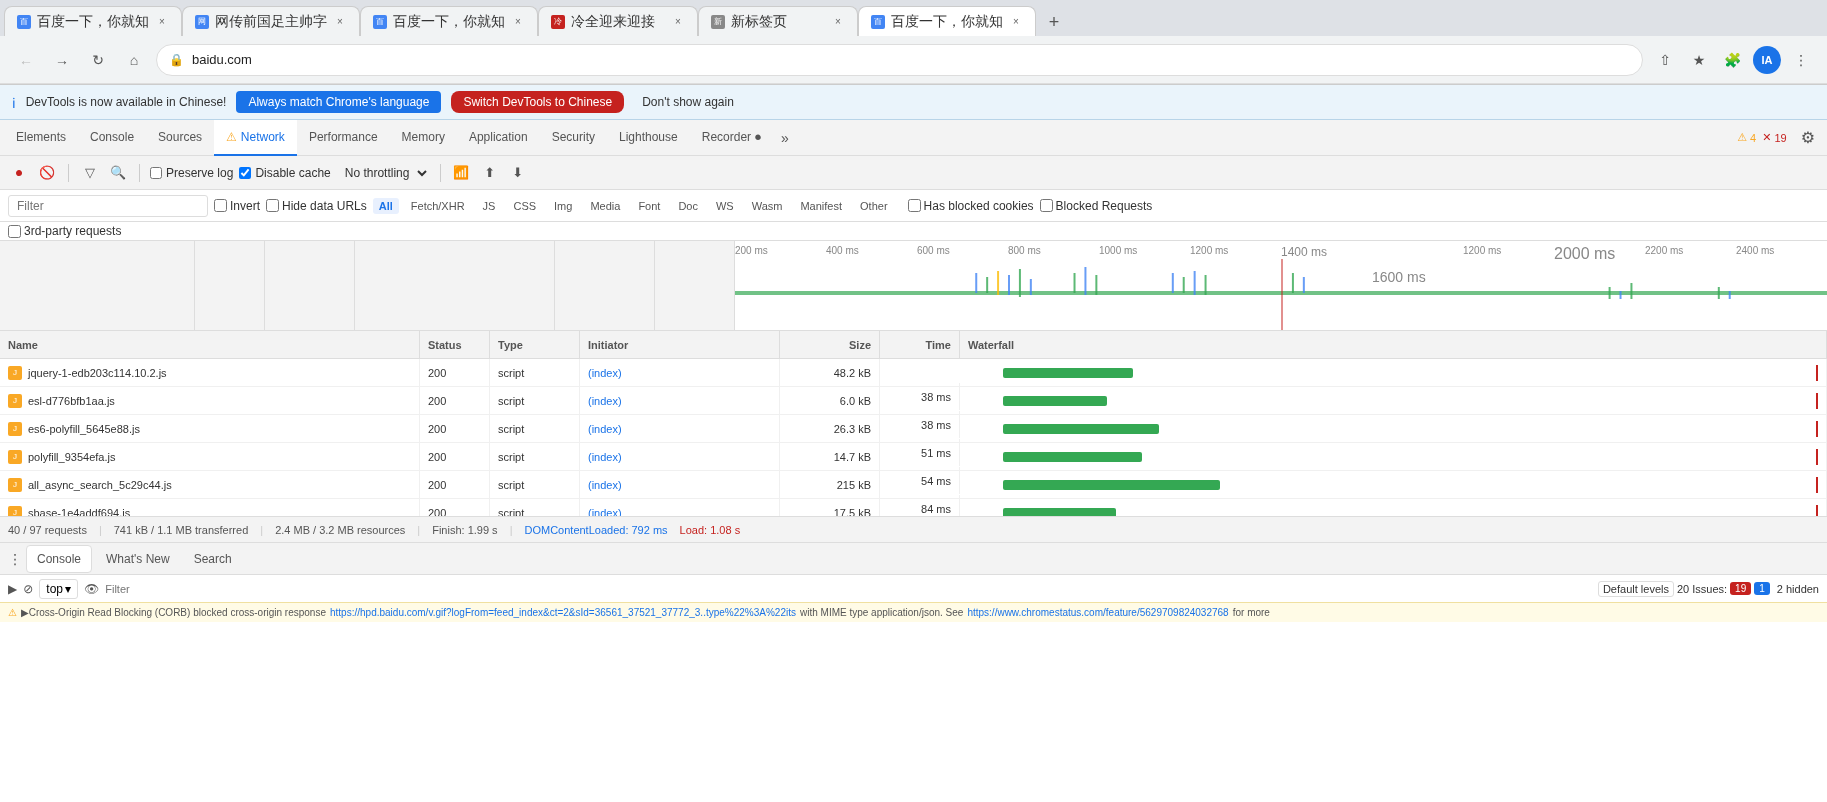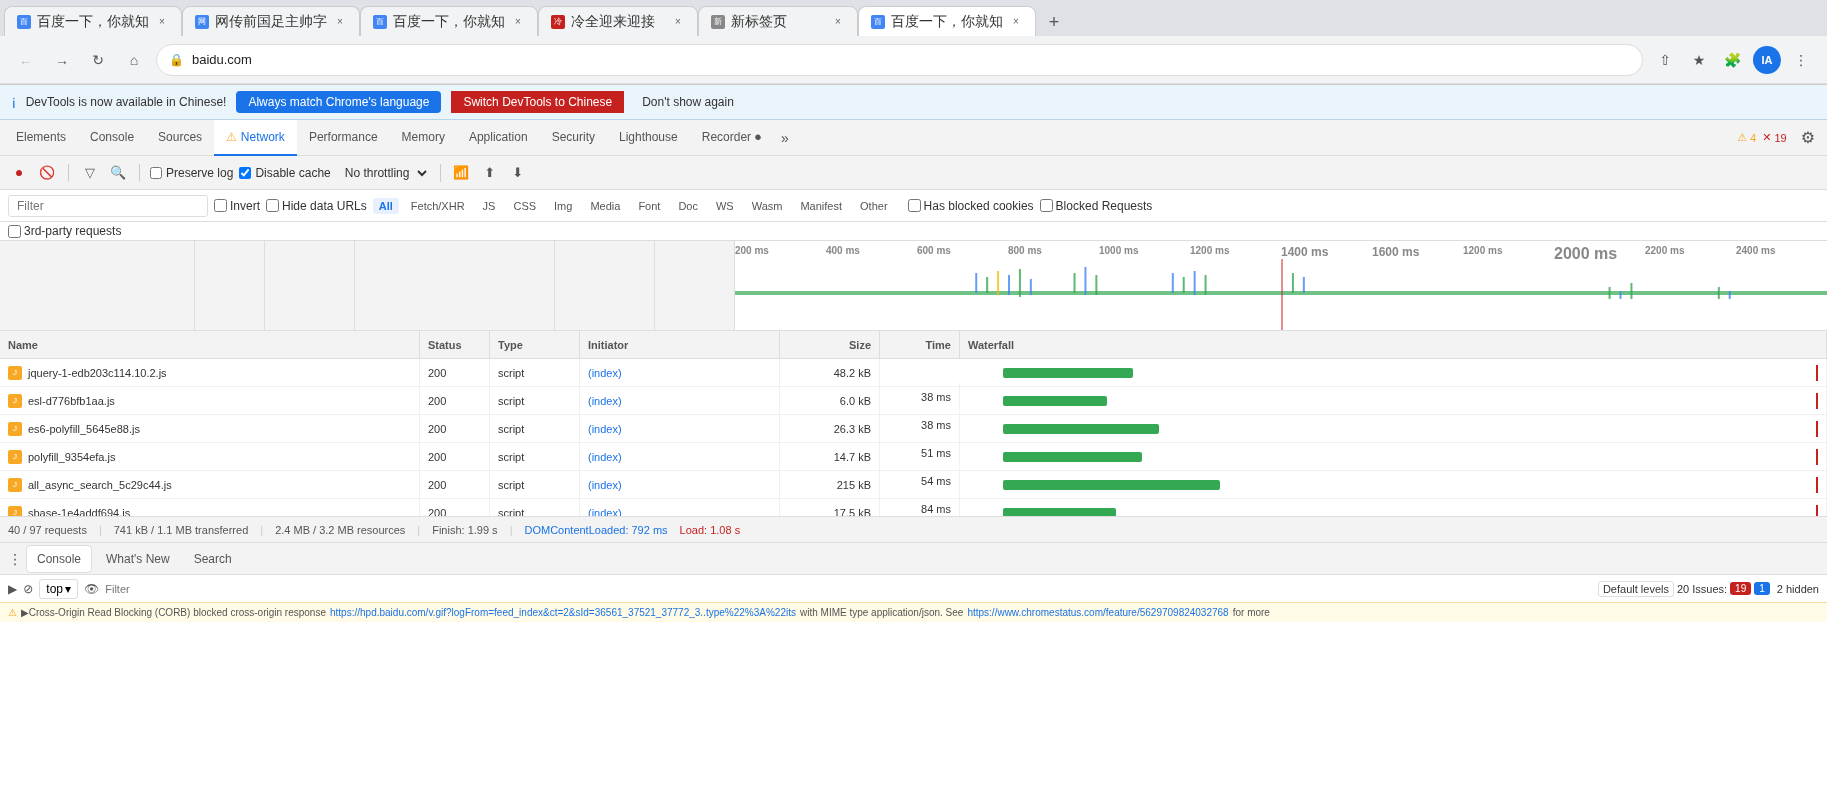--- a/index.html
+++ b/index.html
@@ -25,21 +25,21 @@
     .browser-action-btn { width: 28px; height: 28px; border-radius: 50%; display: flex; align-items: center; justify-content: center; color: #555; font-size: 14px; cursor: pointer; }
 
     
     .devtools { display: flex; flex-direction: column; width: 100%; height: calc(802px - 84px); border-top: 1px solid #ccc; background: #fff; }
 
     
     .info-bar { display: flex; align-items: center; padding: 6px 12px; background: #eaf4fb; border-bottom: 1px solid #b8d4e8; gap: 10px; font-size: 12px; }
     .info-icon { color: #1a73e8; font-size: 14px; }
     .info-text { color: #333; }
     .btn-blue { background: #1a73e8; color: #fff; border: none; border-radius: 4px; padding: 4px 12px; font-size: 12px; cursor: pointer; white-space: nowrap; }
-    .btn-red { background: #c5221f; color: #fff; border: none; border-radius: 0; padding: 4px 12px; font-size: 12px; cursor: pointer; white-space: nowrap; }
+    .btn-red { background: #c5221f; color: #fff; border: none; border-radius: 8px; padding: 4px 12px; font-size: 12px; cursor: pointer; white-space: nowrap; }
     .btn-plain { background: none; border: none; color: #333; font-size: 12px; cursor: pointer; padding: 4px 8px; }
 
     
     .devtools-tabs { display: flex; align-items: center; border-bottom: 1px solid #ddd; background: #f3f3f3; height: 36px; padding: 0 4px; }
     .devtools-tab { padding: 0 12px; height: 36px; display: flex; align-items: center; font-size: 12px; color: #555; cursor: pointer; border-bottom: 2px solid transparent; white-space: nowrap; gap: 4px; }
     .devtools-tab.active { color: #1a73e8; border-bottom: 2px solid #1a73e8; background: #fff; }
     .settings-icon-btn { margin-left: auto; padding: 0 8px; color: #555; font-size: 16px; cursor: pointer; }
     .tab-more { padding: 0 8px; color: #555; font-size: 14px; cursor: pointer; }
 
     
@@ -290,31 +290,31 @@
     </label>
   </div>
 
   <div class="timeline-header" style="position:relative;height:90px;border-bottom:1px solid #ddd;background:#fff;overflow:hidden;">
     <div style="width:195px;flex-shrink:0;background:#f3f3f3;height:100%;border-right:1px solid #ddd;"></div>
     <div style="width:70px;flex-shrink:0;background:#f3f3f3;height:100%;border-right:1px solid #ddd;"></div>
     <div style="width:90px;flex-shrink:0;background:#f3f3f3;height:100%;border-right:1px solid #ddd;"></div>
     <div style="width:200px;flex-shrink:0;background:#f3f3f3;height:100%;border-right:1px solid #ddd;"></div>
     <div style="width:100px;flex-shrink:0;background:#f3f3f3;height:100%;border-right:1px solid #ddd;"></div>
     <div style="width:80px;flex-shrink:0;background:#f3f3f3;height:100%;border-right:1px solid #ddd;"></div>
-    <div style="flex:1;position:relative;height:100%;font-weight:bold;">
+    <div style="flex:1;position:relative;height:100%;">
 
       <div style="display:flex;position:absolute;top:4px;left:0;right:0;">
         <span style="flex:1;font-size:10px;color:#888;">200 ms</span>
         <span style="flex:1;font-size:10px;color:#888;">400 ms</span>
         <span style="flex:1;font-size:10px;color:#888;">600 ms</span>
         <span style="flex:1;font-size:10px;color:#888;">800 ms</span>
         <span style="flex:1;font-size:10px;color:#888;">1000 ms</span>
         <span style="flex:1;font-size:10px;color:#888;">1200 ms</span>
         <span style="flex:1;font-size:12px;color:#888;">1400 ms</span>
-        <span style="flex:1;font-size:12px;color:#888;">1600 ms</span>
+        <span style="flex:1;font-size:14px;color:#888;margin-top:24px;">1600 ms</span>
         <span style="flex:1;font-size:10px;color:#888;">1200 ms</span>
         <span style="flex:1;font-size:16px;color:#888;">2000 ms</span>
         <span style="flex:1;font-size:10px;color:#888;">2200 ms</span>
         <span style="flex:1;font-size:10px;color:#888;">2400 ms</span>
       </div>
 
       <svg style="position:absolute;top:18px;left:0;right:0;width:100%;height:72px;">
 
         <rect x="0" y="32" width="100%" height="4" fill="#34a853" opacity="0.7"></rect>
 

